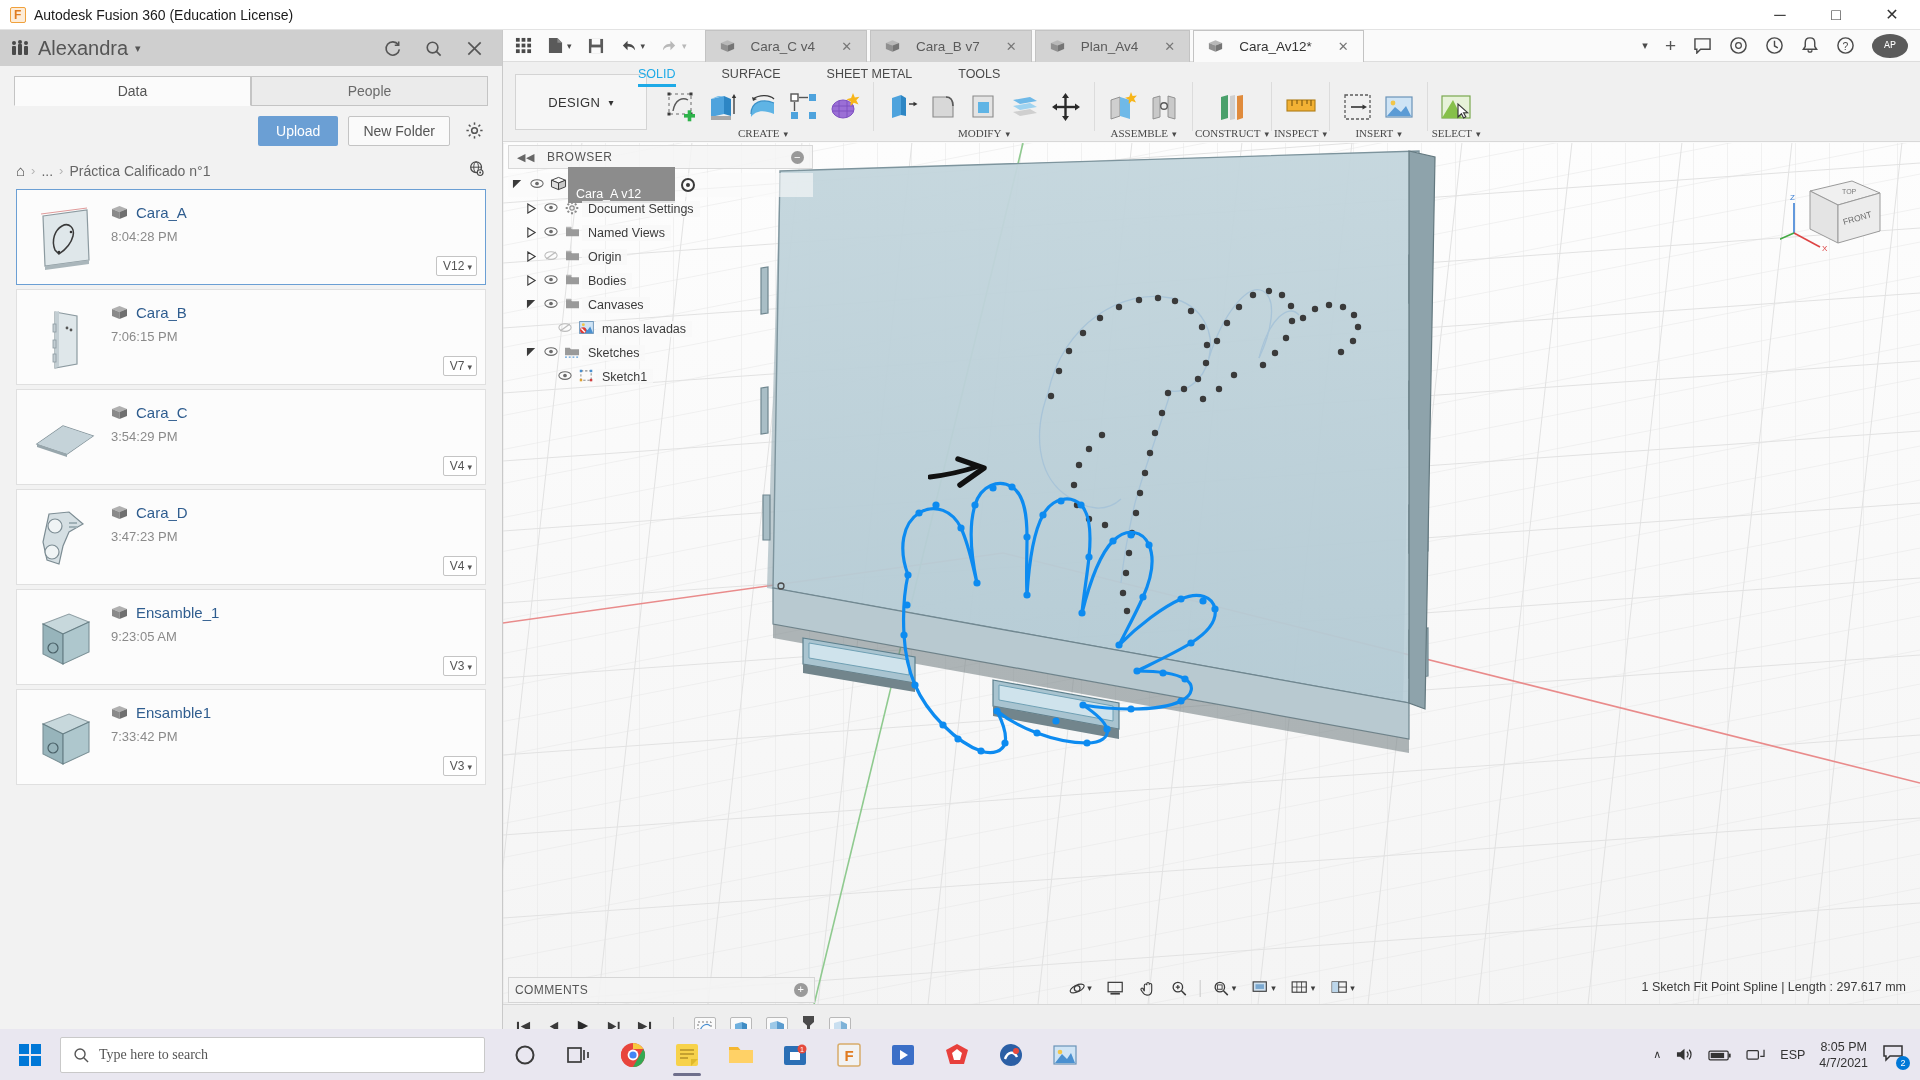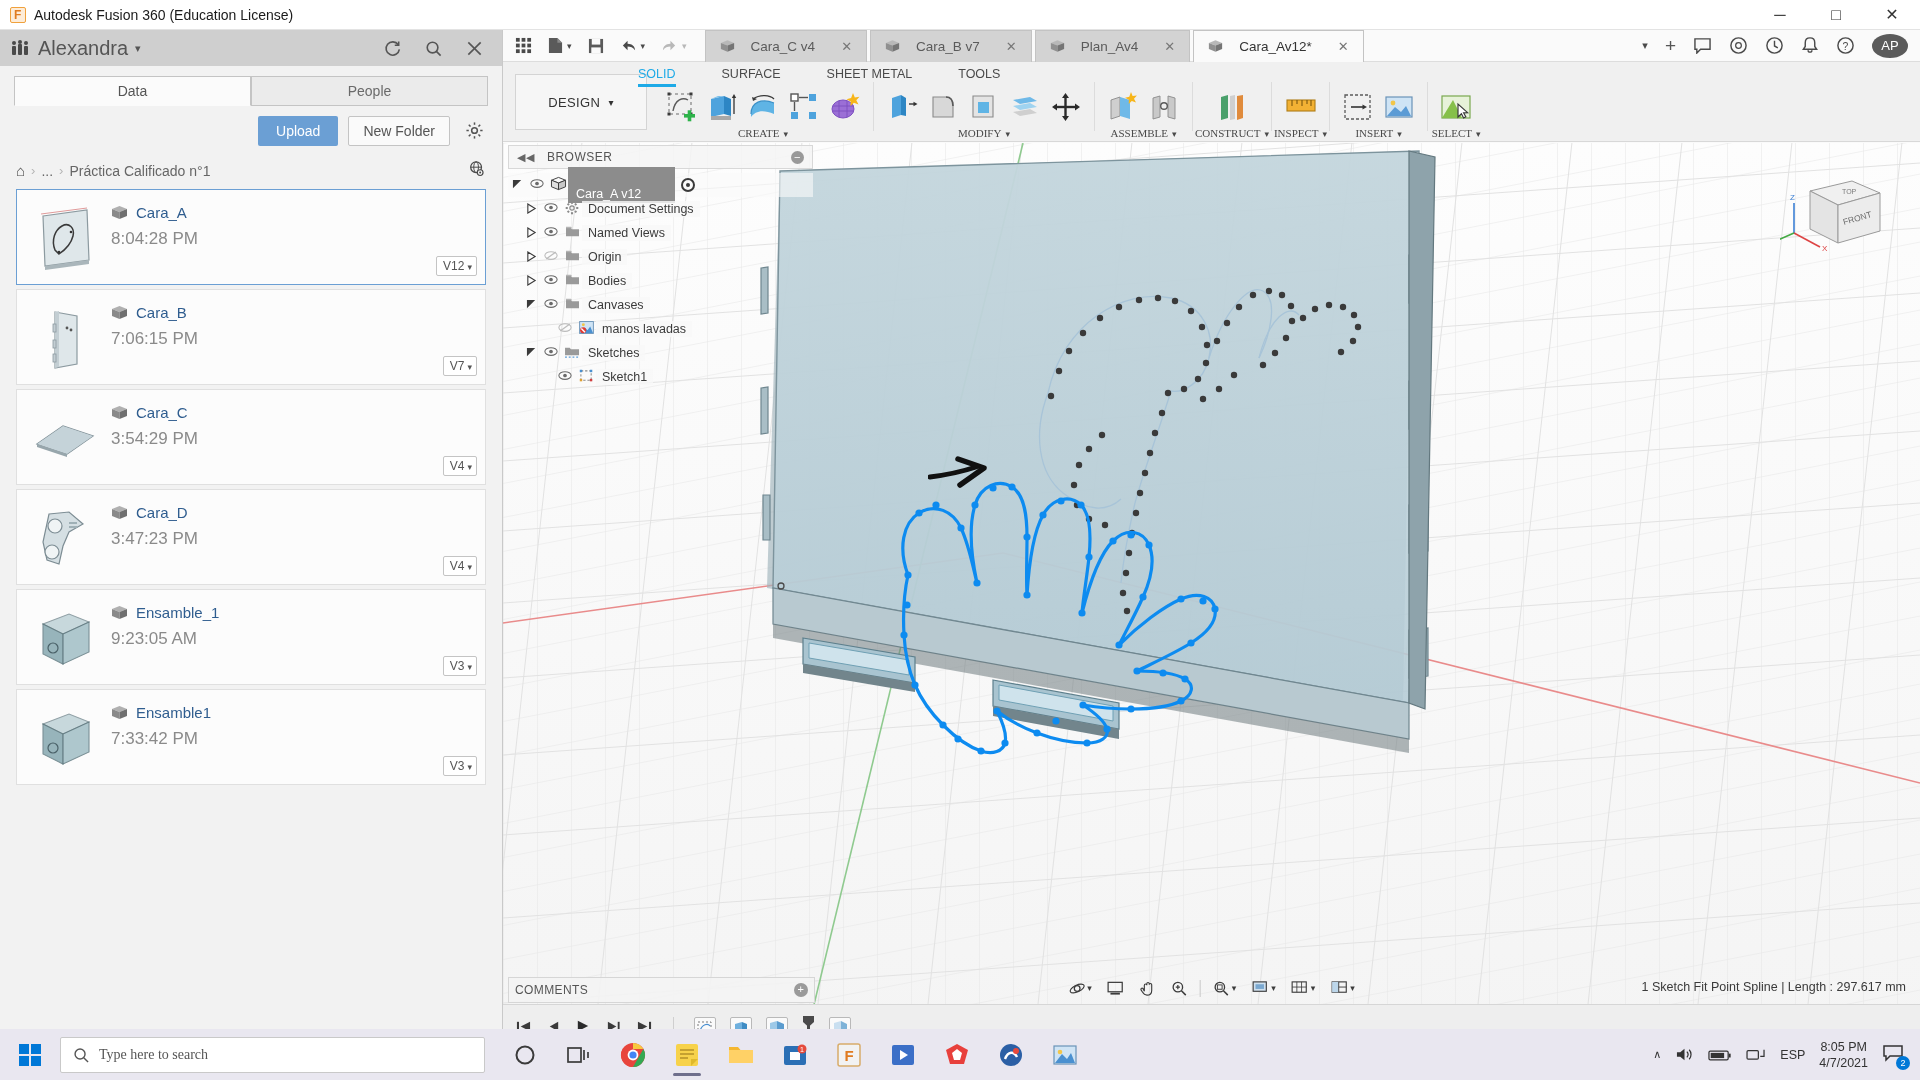--- a/index.html
+++ b/index.html
@@ -49,39 +49,39 @@
   .bc-globe { margin-left:auto; margin-right:16px; color:#4a4a4a; font-size:15px; }
 
   .filelist { padding:0 16px; }
   .fileitem { position:relative; display:flex; background:#fcfcfc; border:1px solid #e0e0e0;
       height:96px; margin-bottom:4px; align-items:flex-start; }
   .fileitem.selected { border:1px solid #6b9fd4; }
   .fi-thumb { width:72px; height:72px; margin:12px 10px 0 12px; display:flex; align-items:center; justify-content:center; }
   .fi-body { padding-top:14px; flex:1; }
   .fi-name { font-size:15px; color:#2f5d8f; display:flex; align-items:center; gap:8px; }
   .fi-cube { width:17px; height:15px; display:inline-block; }
-  .fi-time { font-size:17px; color:#8a8a8a; margin-top:8px; }
+  .fi-time { font-size:13px; color:#8a8a8a; margin-top:8px; }
   .fi-ver { position:absolute; right:8px; bottom:8px; border:1px solid #c4c4c4; background:#fff;
       font-size:12px; color:#555; padding:2px 4px 2px 6px; border-radius:2px; }
   .fi-ver b { font-weight:400; }
   .fi-ver i { font-style:normal; font-size:9px; margin-left:3px; }
 
   
   .cad { position:absolute; left:503px; top:30px; width:1417px; height:1020px; background:#fafafa; }
 
   .qat { height:32px; background:#fafafa; display:flex; align-items:center; border-bottom:1px solid #ddd; }
   .qat-icons { display:flex; align-items:center; gap:16px; padding-left:12px; color:#4a4a4a; }
   .tabs { display:flex; align-items:flex-end; height:32px; margin-left:18px; flex:1; }
   .dtab { display:flex; align-items:center; gap:16px; height:32px; padding:0 14px; background:#d3d3d3;
       border:1px solid #c3c3c3; border-bottom:none; font-size:13.5px; color:#5b5b5b; margin-right:3px; }
   .dtab.active { background:#fafafa; color:#333; }
   .dtab .x { margin-left:10px; color:#777; font-size:13px; }
   .tabs-right { display:flex; align-items:center; gap:17px; padding-right:12px; color:#4a4a4a; }
-  .avatar { width:36px;height:24px;border-radius:50%;background:#5b5b5b;color:#fff;font-size:13px;
-      display:flex;align-items:center;justify-content:center; }
+  .avatar { width:36px;height:24px;border-radius:50%;background:#5b5b5b;color:#fff;font-size:10px;
+      display:flex;align-items:center;justify-content:center;font-family:Liberation Mono, monospace; }
 
   .ribbon { height:80px; background:#f0f0f0; border-bottom:1px solid #d8d8d8; position:relative; display:flex; }
   .rb-tabs { position:absolute; left:135px; top:0; display:flex; gap:46px; font-size:12.5px; color:#4a4a4a; padding-top:5px; }
   .rb-tabs span.active { color:#1eaae7; }
   .designbox { width:132px; height:56px; margin:12px 8px 0 12px; border:1px solid #d4d4d4; background:#f6f6f6;
       display:flex; align-items:center; justify-content:center; font-size:13px; color:#333; letter-spacing:.4px; }
   .rgroup { display:flex; flex-direction:column; align-items:center; padding-top:22px; position:relative; }
   .rgroup .icons { display:flex; gap:7px; align-items:flex-end; height:40px; padding:0 9px; }
   .rgroup .glabel { font-size:11px; color:#4a4a4a; margin-top:3px;font-family:Liberation Serif, serif; }
   .rsep { width:1px; background:#dcdcdc; margin:20px 2px 10px 2px; }

